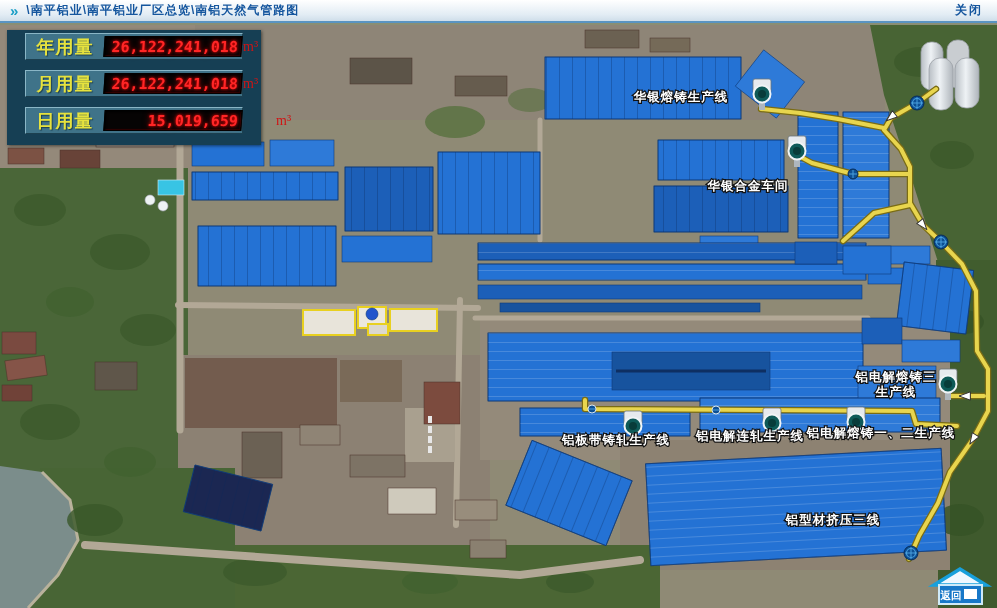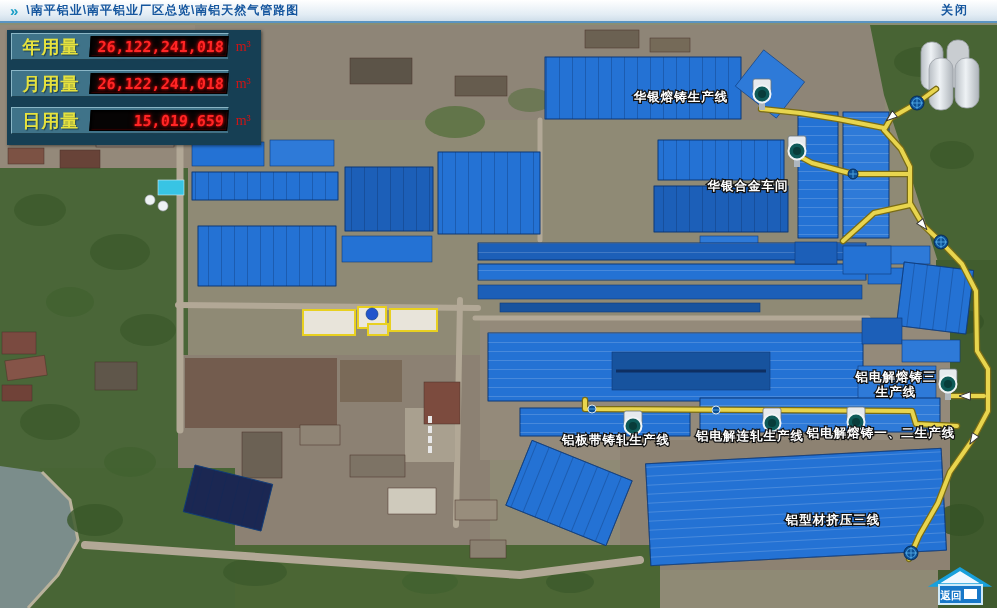--- a/index.html
+++ b/index.html
@@ -5,32 +5,32 @@
   html,body{margin:0;padding:0;background:#666;}
   #app{position:relative;width:997px;height:608px;overflow:hidden;background:#8a8e74;
        font-family:"Liberation Sans",sans-serif;}
   
   #titlebar{position:absolute;left:0;top:0;width:997px;height:23px;
     background:linear-gradient(#ffffff,#e2ecf4 70%,#cfdeea);
     border-bottom:2px solid #5a94c2;display:flex;align-items:center;
     padding:0 0 0 10px;box-sizing:border-box;z-index:30;}
   #titlebar .chev{color:#1a9ec6;font-weight:bold;font-size:15px;margin-right:8px;line-height:1;}
   #titlebar .crumb{color:#15569e;font-weight:bold;font-size:12px;letter-spacing:1px;}
-  #titlebar .close{margin-left:auto;margin-right:28px;color:#15569e;font-weight:bold;
+  #titlebar .close{margin-left:auto;margin-right:14px;color:#15569e;font-weight:bold;
     font-size:12px;letter-spacing:2px;cursor:pointer;}
   
   #map{position:absolute;left:0;top:25px;width:997px;height:583px;}
   svg text.maplabel{fill:#ffffff;stroke:#111;stroke-width:2.4px;paint-order:stroke;
     font-weight:bold;font-size:12.5px;letter-spacing:1px;}
   
   #usage{position:absolute;left:7px;top:30px;width:254px;z-index:20;
-    background:#163f54;padding:3px 4px;box-sizing:border-box;
+    background:#163f54;padding:3px 18px;box-sizing:border-box;
     box-shadow:1px 1px 3px rgba(0,0,0,.5);}
   .urow{display:flex;align-items:center;height:27px;margin:0 0 10px 0;}
-  .urow:last-child{margin-bottom:8px;}
+  .urow:last-child{margin-bottom:8px;gap:33px;}
   .ubar{display:flex;align-items:center;height:27px;width:222px;
     background:#3f7389;border-top:1px solid #8ab6c6;border-left:1px solid #8ab6c6;
     border-right:1px solid #1c4050;border-bottom:1px solid #1c4050;box-sizing:border-box;}
   .ulabel{width:78px;text-align:center;color:#e6e23e;font-weight:bold;font-size:18px;
     letter-spacing:1px;text-shadow:1px 1px 1px #1c4050;}
   .uled{width:138px;height:21px;background:#060404;border:1px solid #000;
     box-shadow:inset 1px 1px 2px #000, inset -1px -1px 1px #300;
     color:#ff2626;font-family:"DejaVu Sans Mono",monospace;font-weight:bold;
     font-size:15px;line-height:21px;text-align:right;padding:0 3px;box-sizing:border-box;
     text-shadow:0 0 3px #f00,0 0 7px rgba(255,30,30,.55);transform:skewX(-4deg);}

